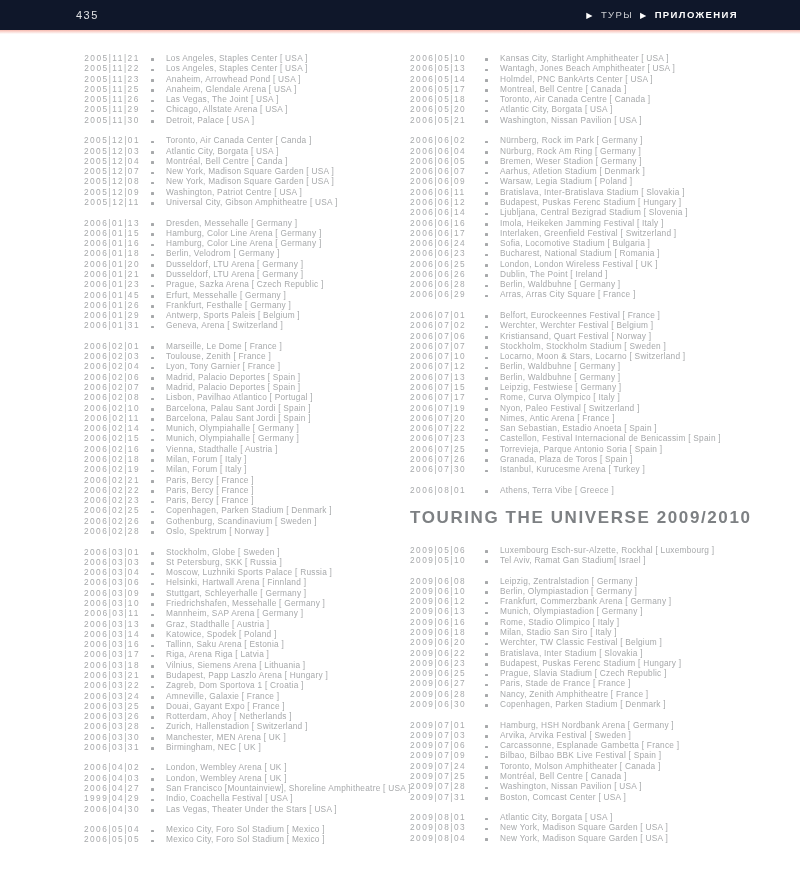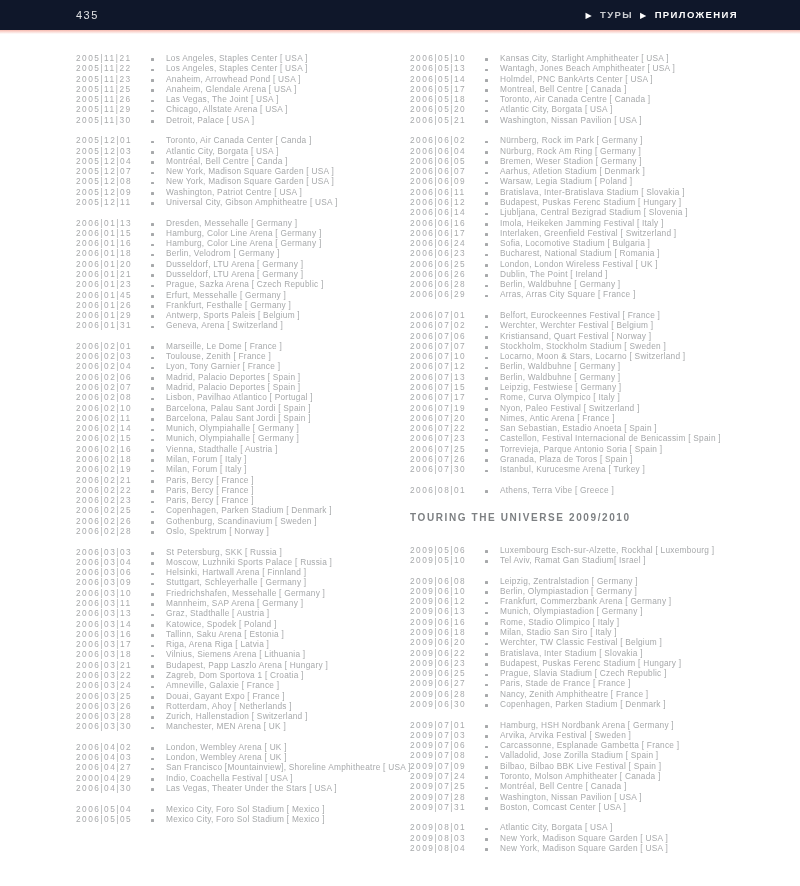--- a/index.html
+++ b/index.html
@@ -18,43 +18,43 @@
   }
   .pagenum{
     position:absolute;left:76px;top:9px;
     color:rgba(255,255,255,.88);font-size:11px;letter-spacing:1.5px;
   }
   .crumbs{
     position:absolute;right:62px;top:9px;display:flex;align-items:center;gap:7px;
     color:#ffffff;font-size:9.5px;letter-spacing:1.4px;
   }
   .tri{font-size:8px;line-height:1;transform:translateY(.5px);}
-  .crumb-light{opacity:.78;font-weight:bold;}
+  .crumb-light{opacity:.78;font-weight:normal;}
   .crumb-bold{font-weight:bold;}
   .content{position:absolute;top:53px;left:0;width:800px;}
   .col{position:absolute;top:0;}
-  #col-left{left:76px;width:315px;}
+  #col-left{left:76px;width:315px;text-align:center;}
   #col-right{left:410px;width:360px;}
   .row{
     display:flex;align-items:baseline;
     font-size:8.3px;line-height:10.28px;color:#a7a9ab;
     white-space:nowrap;
   }
   .d{width:72px;flex:none;letter-spacing:1.5px;}
   .b{
     width:9px;height:2.6px;flex:none;position:relative;margin-right:9px;
   }
   .b::after{
     content:"";position:absolute;left:3px;bottom:0;width:2.6px;height:2.6px;
     background:#a7a9ab;border-radius:.5px;
   }
   .v{flex:none;letter-spacing:.25px;}
   .gap{height:10.3px;}
   .section-header{
-    font-size:10px;font-weight:bold;color:#7d8083;
+    font-size:17px;font-weight:bold;color:#7d8083;
     letter-spacing:1.6px;line-height:12px;
     margin:7px 0 10px 0;
   }
 </style>
 </head>
 <body>
 
 <div class="page">
 
   <header class="topbar" style="background: #0f172a;">
@@ -287,20 +287,25 @@
           <span class="b"></span>
           <span class="v">Gothenburg, Scandinavium [ Sweden ]</span>
         </div>
         <div class="row">
           <span class="d">2006|02|28</span>
           <span class="b"></span>
           <span class="v">Oslo, Spektrum [ Norway ]</span>
         </div>
         <div class="gap"></div>
         <div class="row">
+          <span class="d">2006|03|01</span>
+          <span class="b"></span>
+          <span class="v">Stockholm, Globe [ Sweden ]</span>
+        </div>
+        <div class="row">
           <span class="d">2006|03|03</span>
           <span class="b"></span>
           <span class="v">St Petersburg, SKK [ Russia ]</span>
         </div>
         <div class="row">
           <span class="d">2006|03|04</span>
           <span class="b"></span>
           <span class="v">Moscow, Luzhniki Sports Palace [ Russia ]</span>
         </div>
         <div class="row">
@@ -376,38 +381,43 @@
         <div class="row">
           <span class="d">2006|03|28</span>
           <span class="b"></span>
           <span class="v">Zurich, Hallenstadion [ Switzerland ]</span>
         </div>
         <div class="row">
           <span class="d">2006|03|30</span>
           <span class="b"></span>
           <span class="v">Manchester, MEN Arena [ UK ]</span>
         </div>
+        <div class="row">
+          <span class="d">2006|03|31</span>
+          <span class="b"></span>
+          <span class="v">Birmingham, NEC [ UK ]</span>
+        </div>
         <div class="gap"></div>
         <div class="row">
           <span class="d">2006|04|02</span>
           <span class="b"></span>
           <span class="v">London, Wembley Arena [ UK ]</span>
         </div>
         <div class="row">
           <span class="d">2006|04|03</span>
           <span class="b"></span>
           <span class="v">London, Wembley Arena [ UK ]</span>
         </div>
         <div class="row">
           <span class="d">2006|04|27</span>
           <span class="b"></span>
           <span class="v">San Francisco [Mountainview], Shoreline Amphitheatre [ USA ]</span>
         </div>
         <div class="row">
-          <span class="d">2000|04|29</span>
+          <span class="d">1999|04|29</span>
           <span class="b"></span>
           <span class="v">Indio, Coachella Festival [ USA ]</span>
         </div>
         <div class="row">
           <span class="d">2006|04|30</span>
           <span class="b"></span>
           <span class="v">Las Vegas, Theater Under the Stars [ USA ]</span>
         </div>
         <div class="gap"></div>
         <div class="row">
@@ -712,25 +722,20 @@
         </div>
         <div class="row">
           <span class="d">2009|07|03</span>
           <span class="b"></span>
           <span class="v">Arvika, Arvika Festival [ Sweden ]</span>
         </div>
         <div class="row">
           <span class="d">2009|07|06</span>
           <span class="b"></span>
           <span class="v">Carcassonne, Esplanade Gambetta [ France ]</span>
-        </div>
-        <div class="row">
-          <span class="d">2009|07|08</span>
-          <span class="b"></span>
-          <span class="v">Valladolid, Jose Zorilla Stadium [ Spain ]</span>
         </div>
         <div class="row">
           <span class="d">2009|07|09</span>
           <span class="b"></span>
           <span class="v">Bilbao, Bilbao BBK Live Festival [ Spain ]</span>
         </div>
         <div class="row">
           <span class="d">2009|07|24</span>
           <span class="b"></span>
           <span class="v">Toronto, Molson Amphitheater [ Canada ]</span>

